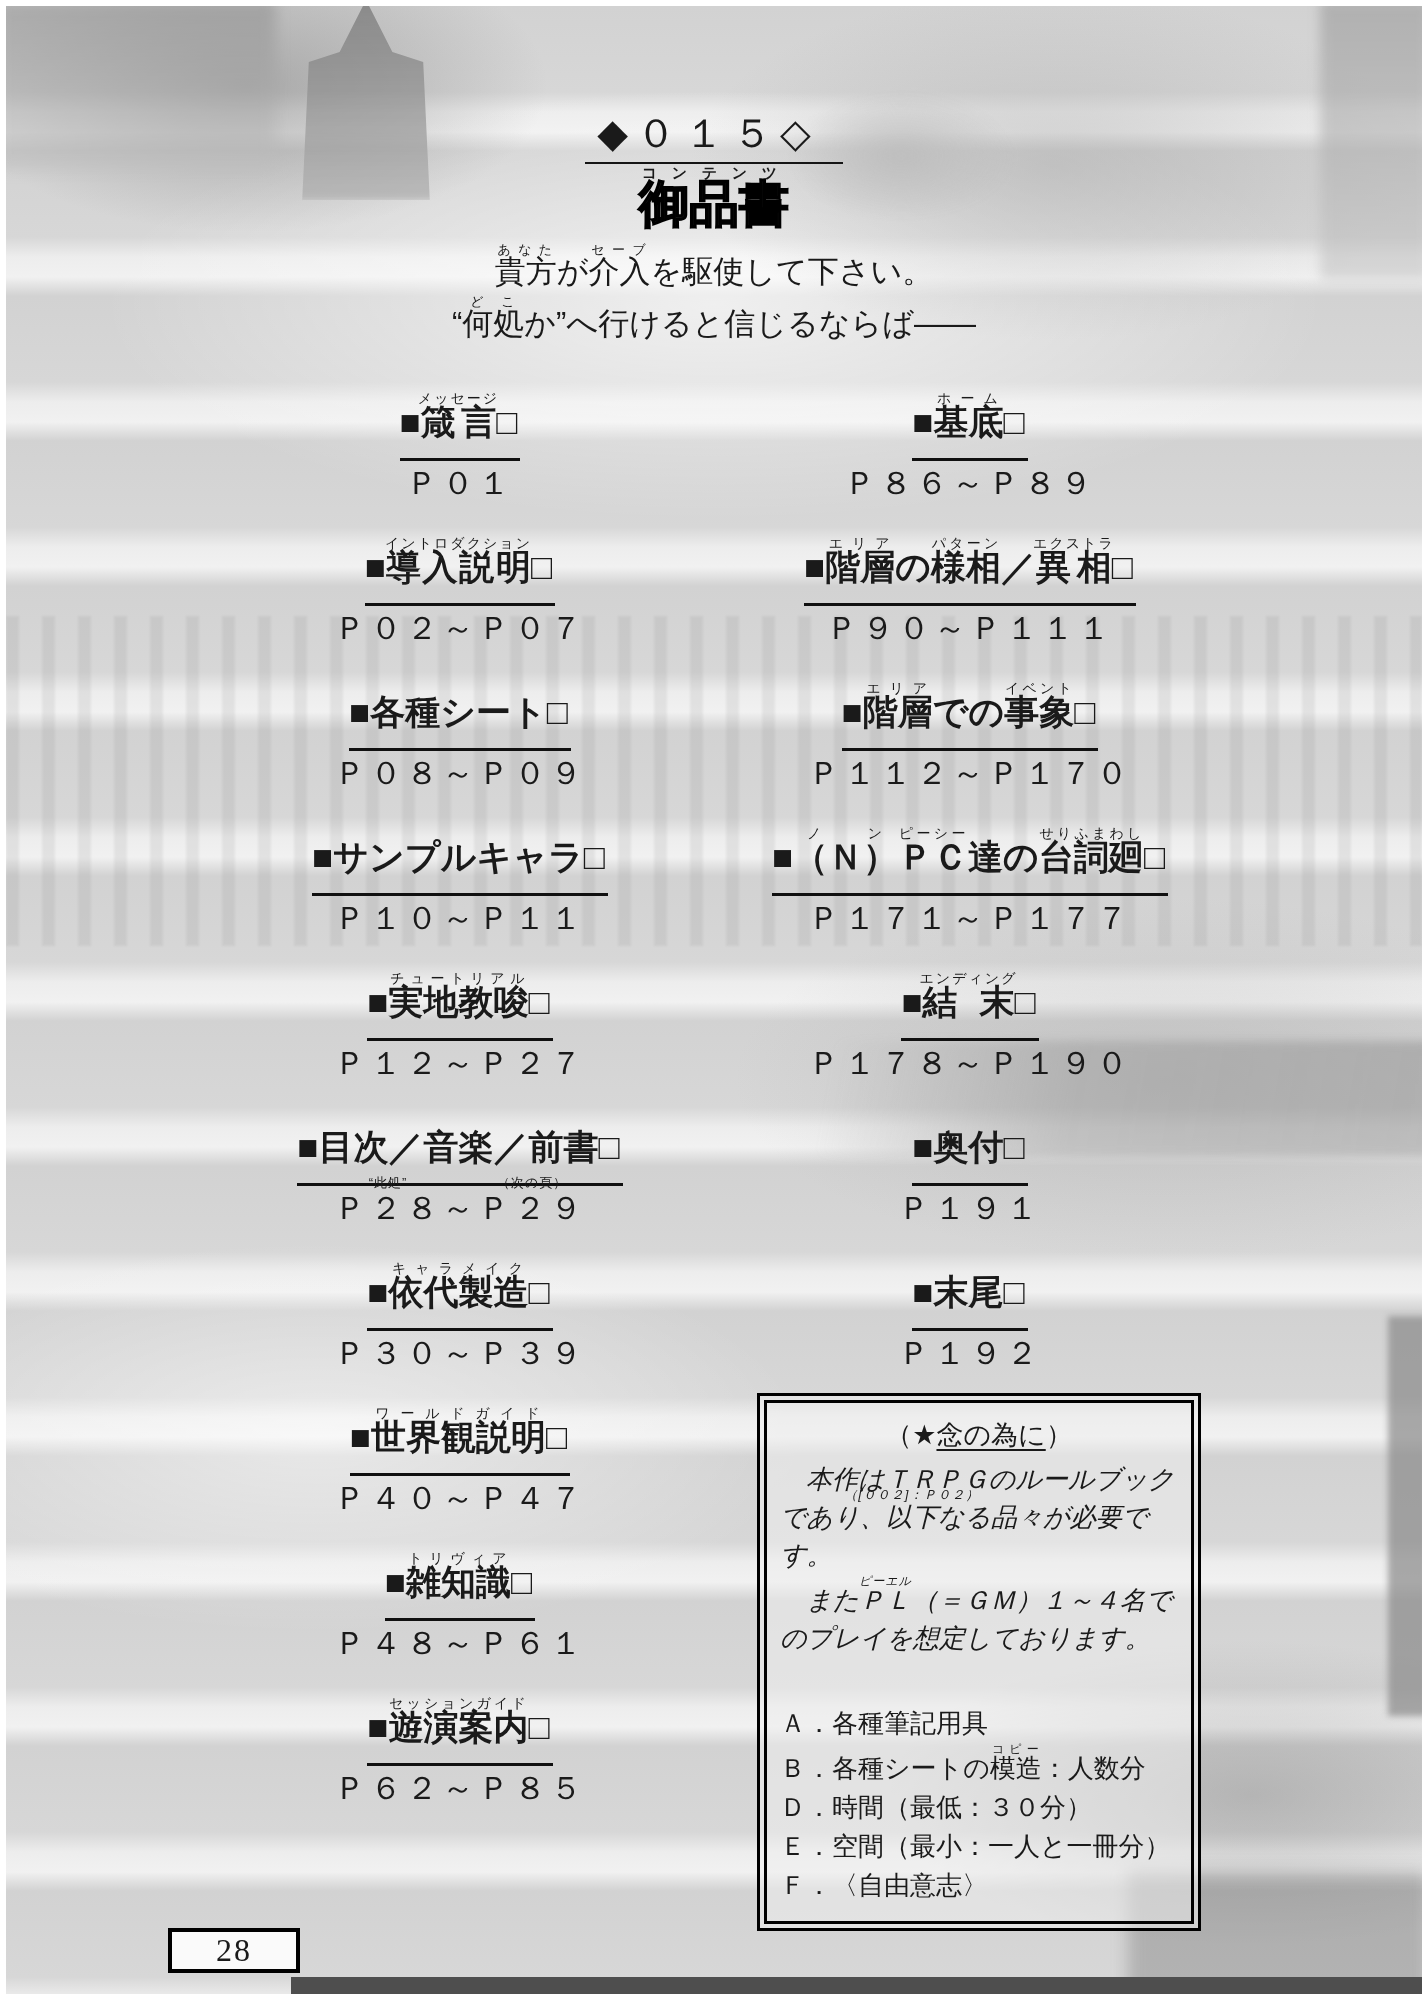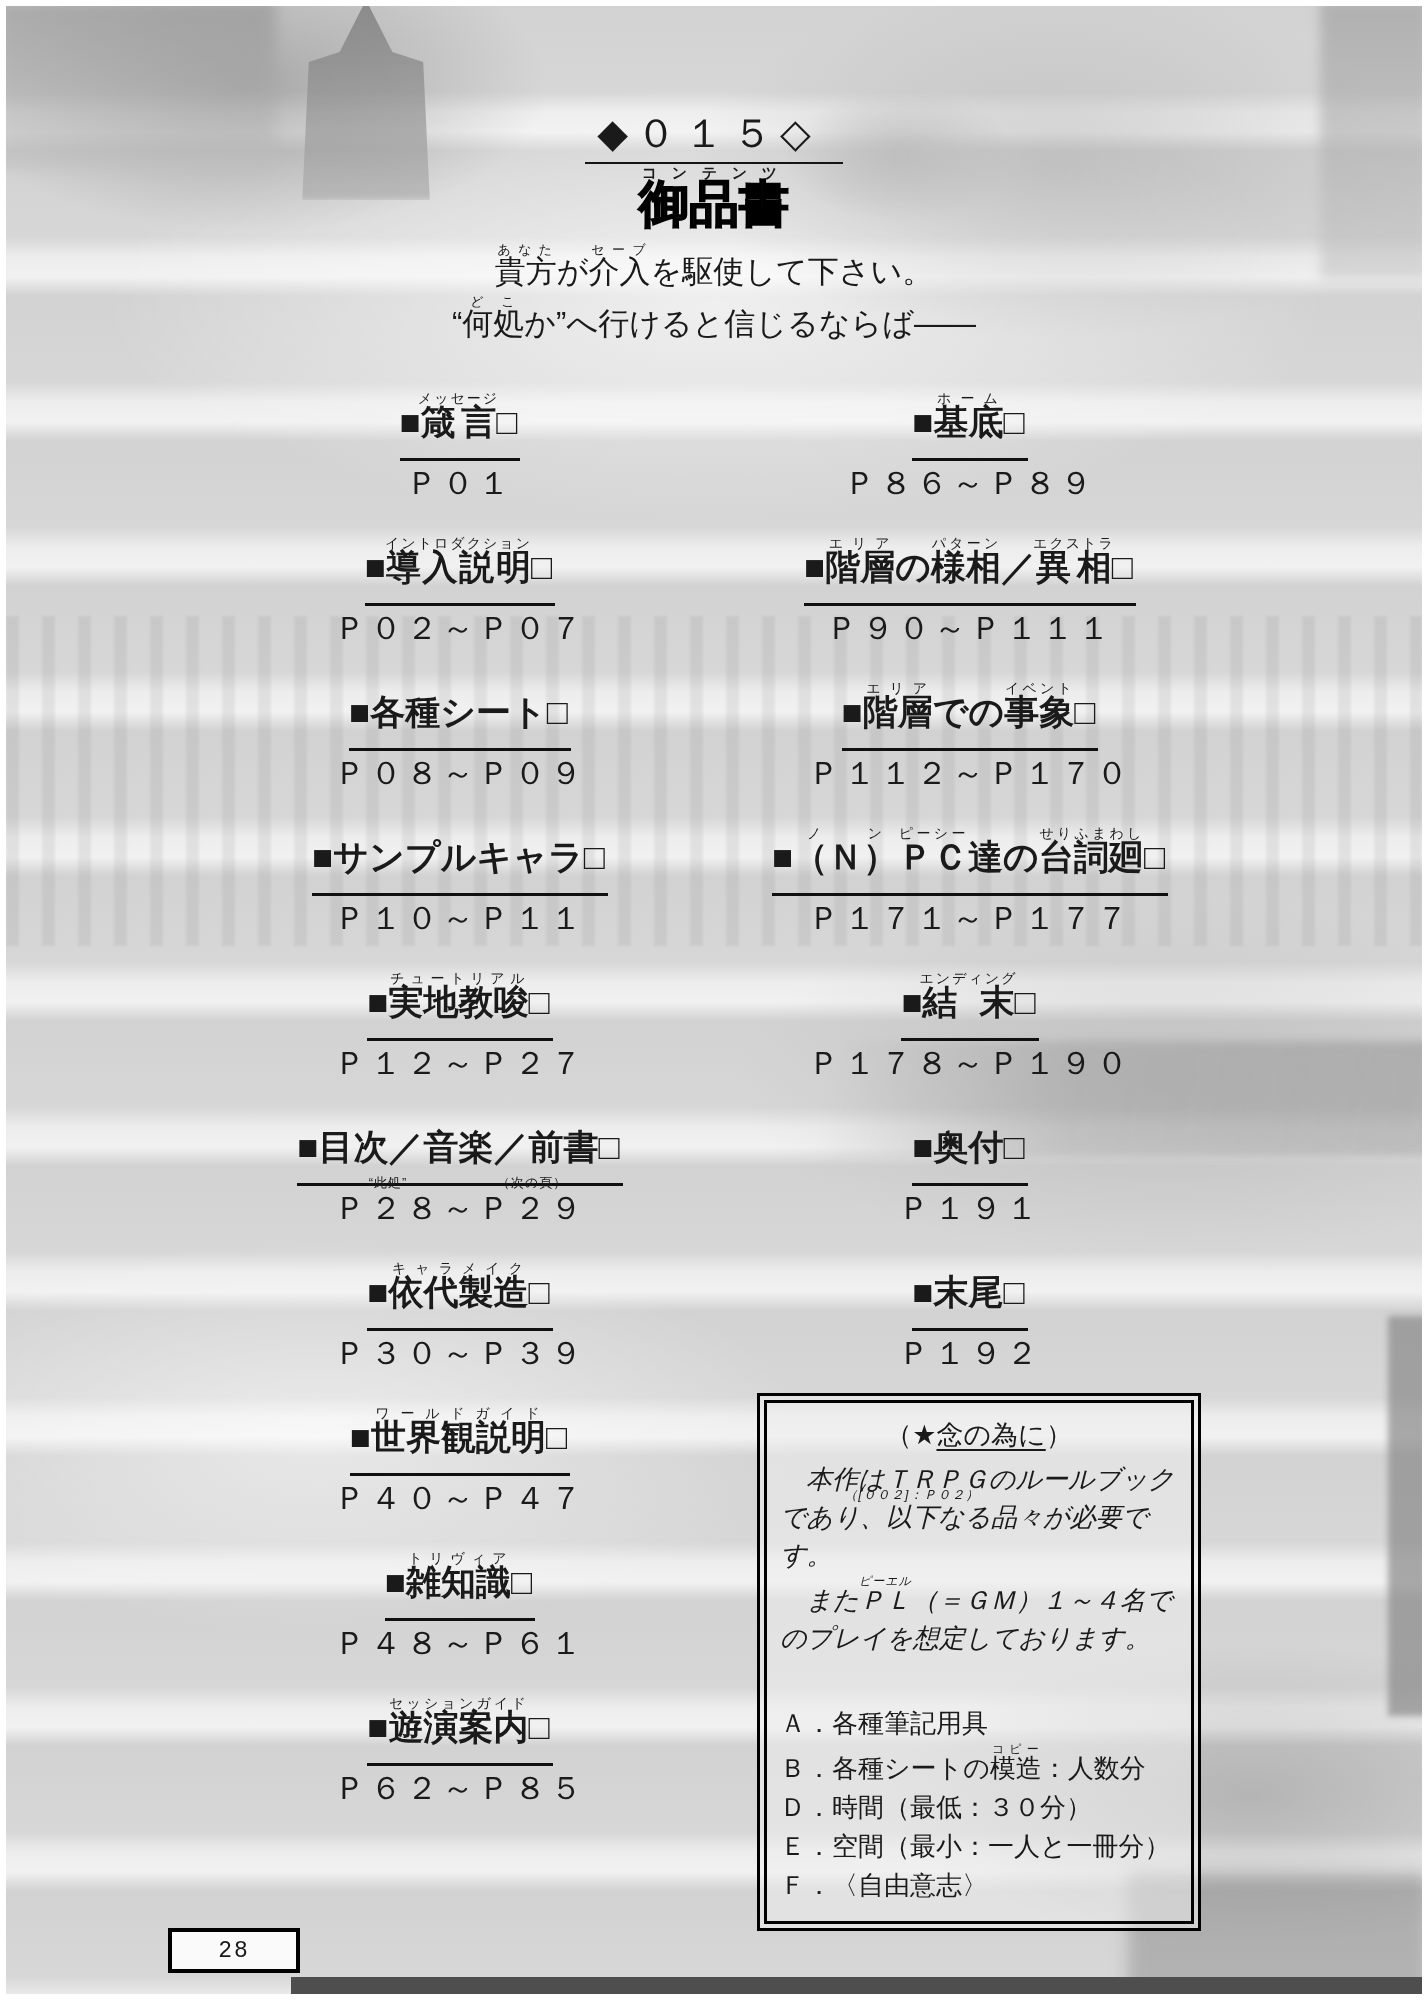--- a/index.html
+++ b/index.html
@@ -79,21 +79,21 @@
   .nb-head { text-align:center; font-size:27px; margin-bottom:8px; }
   .nb-head u { text-decoration-thickness:2px; text-underline-offset:5px; }
   .nb-para { font-size:26px; line-height:1.46;font-style:italic; }
   .nb-items { margin-top:46px; }
   .nb-item { font-size:26px; line-height:1.5; }
   .note-box rt { font-size:12px; letter-spacing:1px; }
 
   
   .page-num-box { position:absolute; left:168px; top:1928px; width:132px; height:45px;
     border:4px solid #000; background:#fafafa; display:flex; align-items:center; justify-content:center; }
-  .page-num { font-family:Liberation Mono, monospace; font-size:23px; letter-spacing:2px; }
+  .page-num { font-family:Liberation Serif, serif; font-size:32px; letter-spacing:2px; }
 </style>
 </head>
 <body>
 
 <div class="bg">
   <div class="bg-buildings"></div>
   <div class="bg-tower"></div>
   <div class="bg-windmill"></div>
   <div class="bg-right-top"></div>
   <div class="bg-fence"></div>

